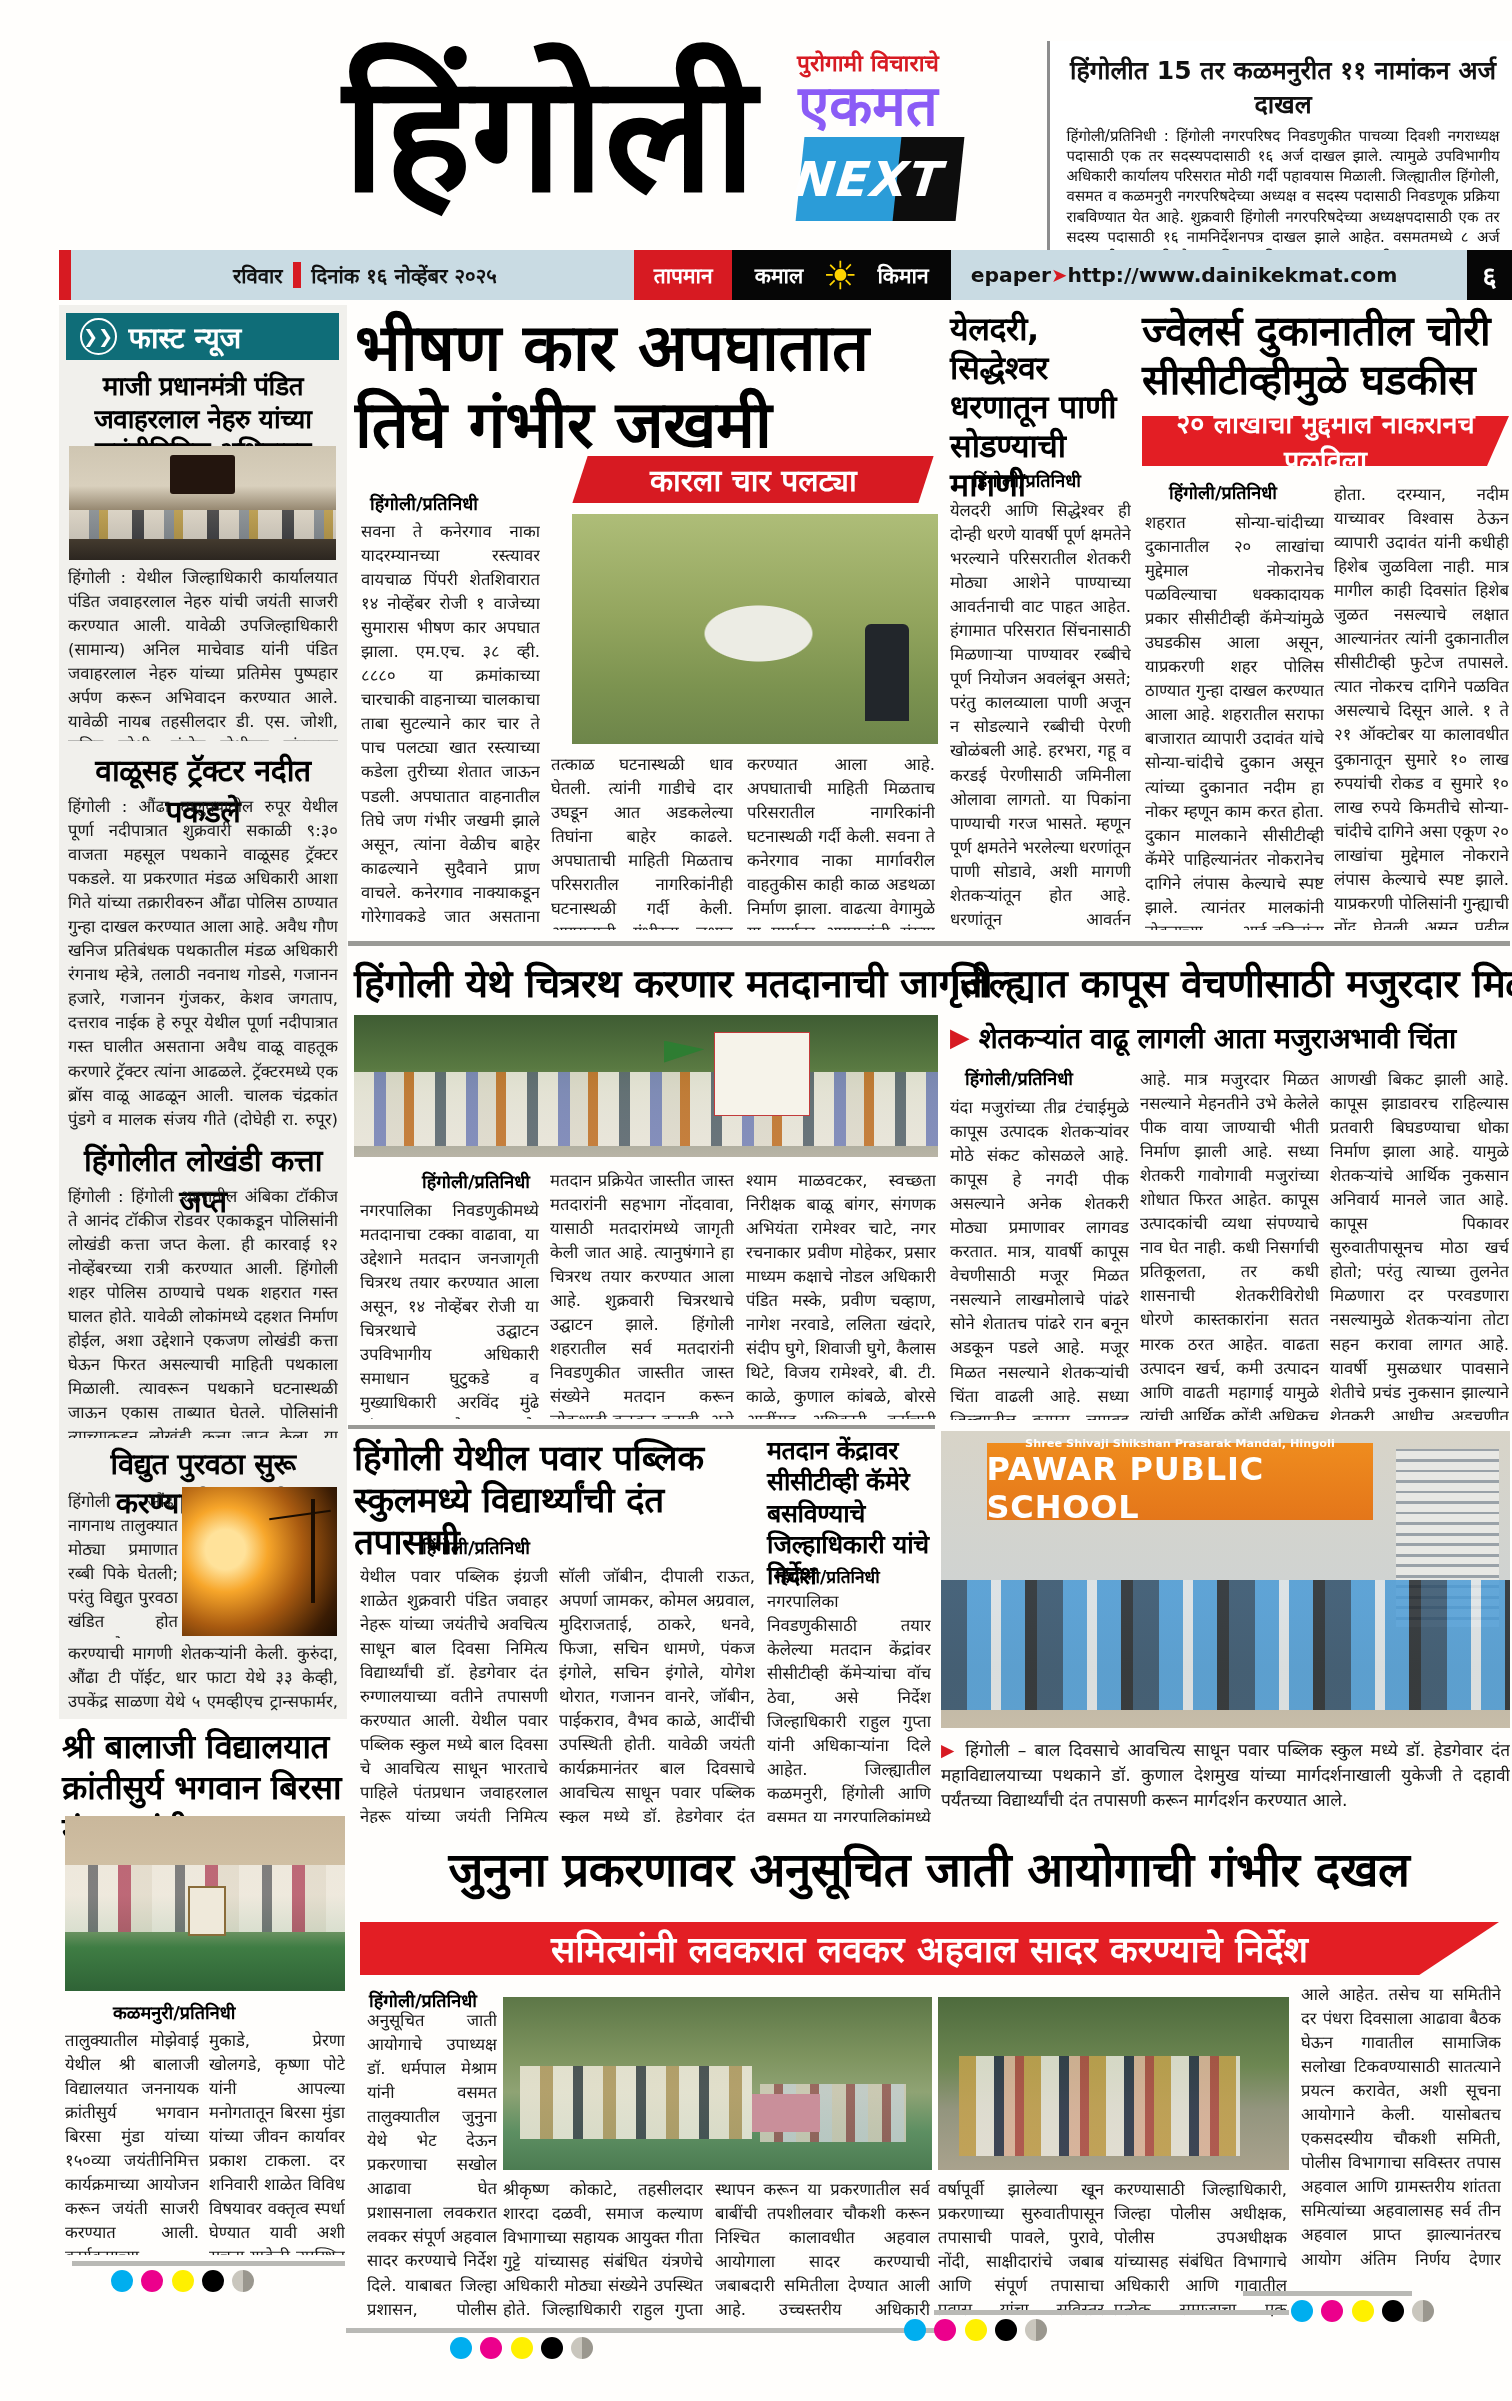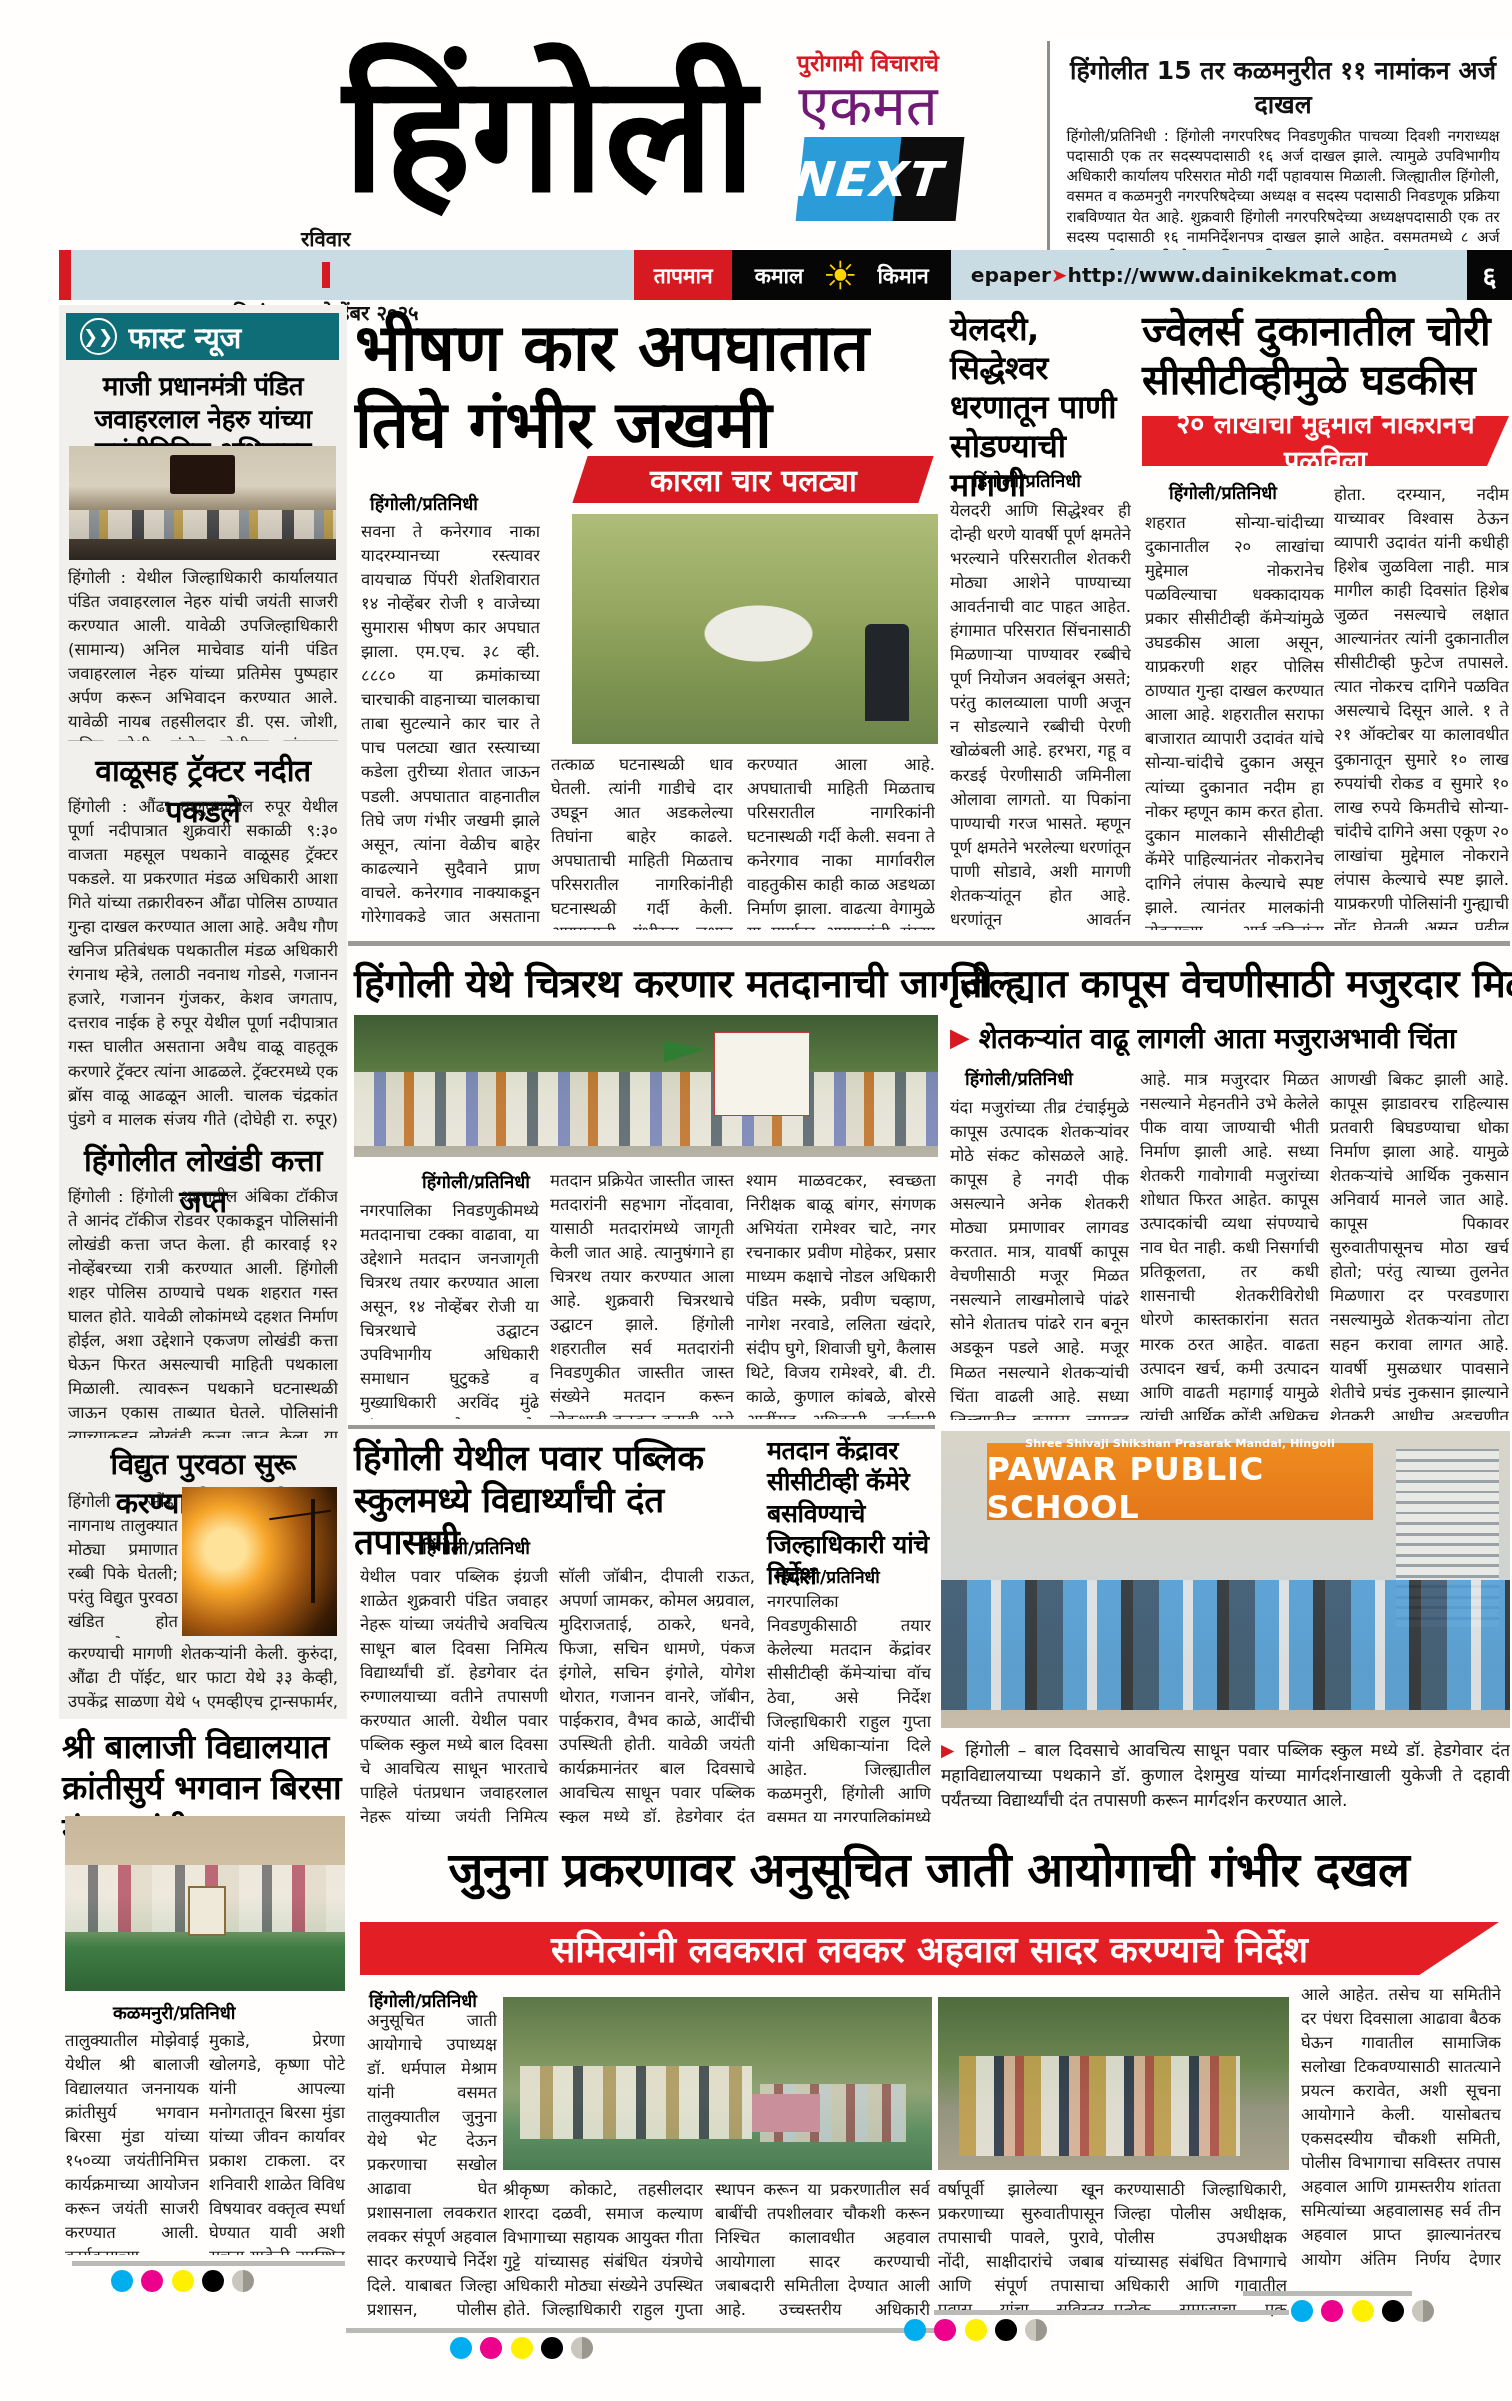--- a/index.html
+++ b/index.html
@@ -7,21 +7,21 @@
         font-family:"DejaVu Sans","Liberation Sans",sans-serif;color:#111;overflow:hidden;}
   .abs{position:absolute;}
   .bodytext{font-size:16.6px;line-height:1.45;text-align:justify;color:#151515;overflow:hidden;}
   .byline{font-weight:700;font-size:18px;color:#000;}
   .hl{font-weight:800;color:#000;letter-spacing:-0.4px;}
   .photo{position:absolute;overflow:hidden;}
   .rule{position:absolute;background:#9a9a96;}
   
   .masthead{font-size:162px;font-weight:800;color:#000;line-height:1;white-space:nowrap;}
   .motto-small{color:#d71a22;font-weight:700;font-size:22.6px;text-align:center;}
-  .motto-big{color:#701a75;font-weight:400;font-size:56px;line-height:1;text-align:center;}
+  .motto-big{color:#8b5cf6;font-weight:700;font-size:56px;line-height:1;text-align:center;}
   .next-logo{position:absolute;background:#2b9cd8;transform:skew(-6deg);display:flex;align-items:center;justify-content:center;}
   .next-logo::after{content:"";position:absolute;right:-21px;top:0;bottom:0;width:45%;background:#0d0d0d;transform:skew(0deg);}
   .next-text{position:relative;z-index:2;color:#fff;font-weight:800;font-style:italic;font-size:65px;letter-spacing:1.5px;}
   .topbox{border-left:3.8px solid #8d8d8d;border-bottom:3.8px solid #8d8d8d;background:#fff;padding:10.5px 15px 7.5px 16.6px;}
   .topbox h2{margin:0 0 6px 0;font-size:25px;text-align:center;font-weight:800;}
   .topbox p{margin:0;font-size:15px;line-height:1.35;text-align:justify;}
   .datebar{position:absolute;left:59px;top:250px;width:1408px;height:50px;background:#c9dbe3;display:flex;align-items:center;}
   .datebar .redcap{width:12px;height:50px;background:#d71a22;}
   .db-text{font-weight:700;font-size:20.3px;color:#111;}
   .db-red{background:#d71a22;color:#fff;font-weight:800;font-size:21px;height:50px;display:flex;align-items:center;padding:0 19.6px;position:relative;}
@@ -59,21 +59,21 @@
     <span class="next-text" style="font-size:48px;">NEXT</span>
   </div>
 
   <div class="abs topbox" style="left:1047px;top:41px;width:433px;height:197px;overflow:hidden;">
     <h2>हिंगोलीत 15 तर कळमनुरीत ११ नामांकन अर्ज दाखल</h2>
     <p>हिंगोली/प्रतिनिधी : हिंगोली नगरपरिषद निवडणुकीत पाचव्या दिवशी नगराध्यक्ष पदासाठी एक तर सदस्यपदासाठी १६ अर्ज दाखल झाले. त्यामुळे उपविभागीय अधिकारी कार्यालय परिसरात मोठी गर्दी पहावयास मिळाली. जिल्ह्यातील हिंगोली, वसमत व कळमनुरी नगरपरिषदेच्या अध्यक्ष व सदस्य पदासाठी निवडणूक प्रक्रिया राबविण्यात येत आहे. शुक्रवारी हिंगोली नगरपरिषदेच्या अध्यक्षपदासाठी एक तर सदस्य पदासाठी १६ नामनिर्देशनपत्र दाखल झाले आहेत. वसमतमध्ये ८ अर्ज कळमनुरी नगरपरिषदेच्या निवडणुकीत सदस्य पदासाठी ११ तर वसमत नगरपरिषदेच्या निवडणुकीत सदस्यपदासाठी ८ उमेदवारांनी अर्ज दाखल केला.</p>
   </div>
 
   <div class="datebar">
     <div class="redcap"></div>
-    <div style="display:flex;align-items:center;gap:10.5px;margin-left:162px;flex-direction:column;">
+    <div style="display:flex;align-items:center;gap:10.5px;margin-left:162px;">
       <span class="db-text">रविवार</span>
       <span style="width:7.5px;height:25.6px;background:#d71a22;display:inline-block;"></span>
       <span class="db-text">दिनांक १६ नोव्हेंबर २०२५</span>
     </div>
     <div style="margin-left:auto;display:flex;align-items:center;">
       <div class="db-red">तापमान</div>
       <div class="db-black">
         <span>कमाल</span>
         <span class="sun">☀</span>
         <span>किमान</span>

